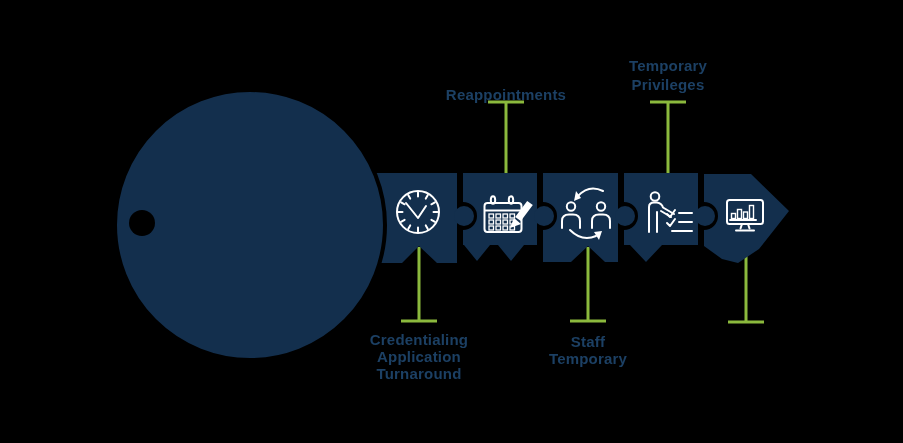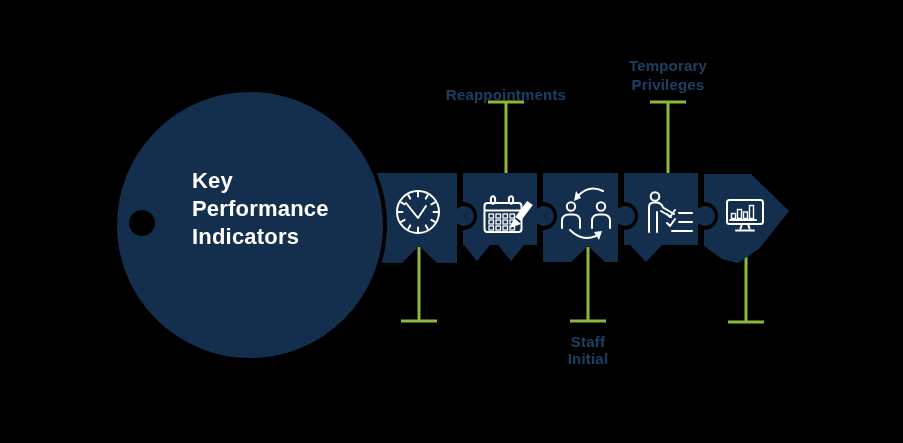--- a/index.html
+++ b/index.html
@@ -126,22 +126,22 @@
         <rect x="737.5" y="209.5" width="4" height="9"></rect>
         <rect x="743.5" y="212" width="4" height="6.5"></rect>
         <rect x="749.5" y="205.5" width="4" height="13"></rect>
       </g>
       <path class="istk" d="M730,220 H756" stroke-width="1.4"></path>
       <path class="istk" d="M742,224 L740.5,228.5 M748,224 L749.5,228.5"></path>
       <path class="istk" d="M736,230.5 H754"></path>
     </g>
   </svg>
 
-  <div class="key-title">Key
-Performance
-Indicators</div>
 
   <div class="kpi-label lbl-reappointments">Reappointments</div>
   <div class="kpi-label lbl-temporary">Temporary
 Privileges</div>
+  <div class="kpi-label lbl-credentialing">Credentialing
+Application
+Turnaround</div>
   <div class="kpi-label lbl-staff">Staff
-Initial</div>
+Temporary</div>
 </div>
 
 </body></html>

